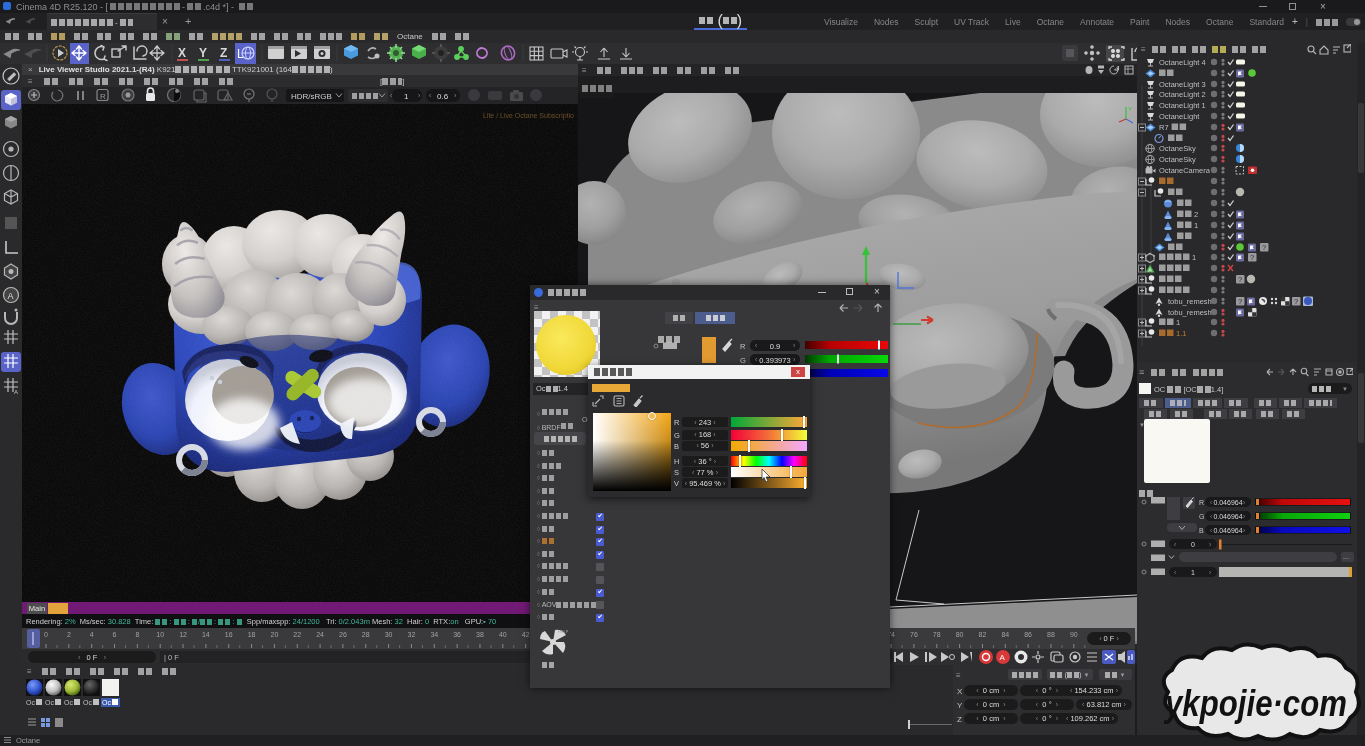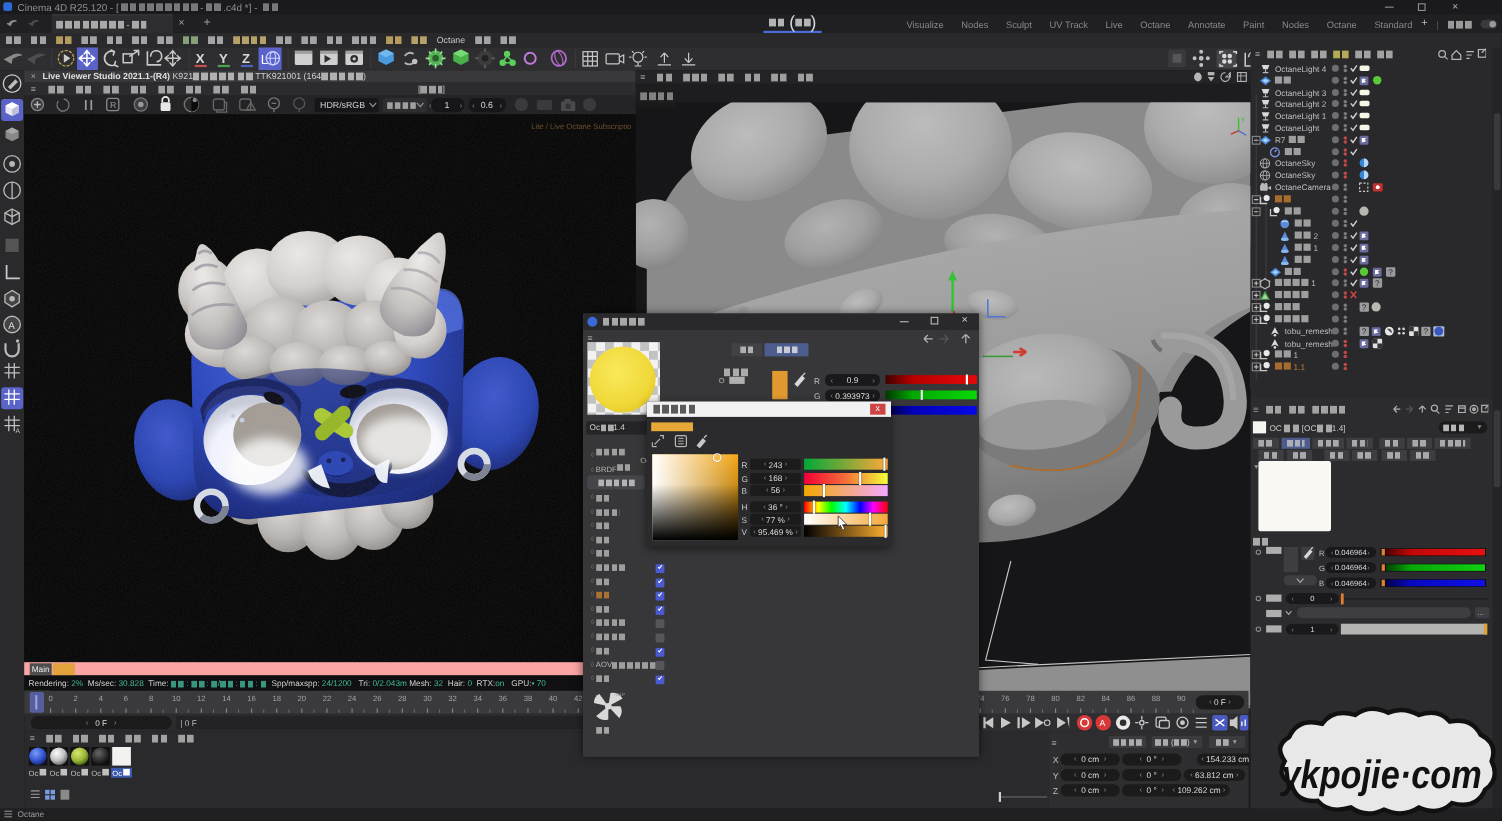--- a/index.html
+++ b/index.html
@@ -451,21 +451,21 @@
 
       <ellipse cx="222" cy="320" rx="36" ry="26" fill="#fff" opacity=".8" filter="blur(5px)"></ellipse>
       <ellipse cx="344" cy="298" rx="38" ry="24" fill="#fff" opacity=".75" filter="blur(5px)"></ellipse>
 
       <g filter="url(#grain)" opacity=".28">
           <rect x="0" y="0" width="556" height="498" fill="#888"></rect>
         </g>
     </svg>
   </div>
 
-  <div class="ab" style="left:0;top:538px;width:556px;height:12px;background:#fca5a5">
+  <div class="ab" style="left:0;top:538px;width:556px;height:12px;background:#701a75">
     <span class="ab" style="left:5px;top:1px;width:20px;height:11px;background:#4d4d4d;color:#e8e8e8;font-size:7.5px;text-align:center;line-height:11px">Main</span>
     <span class="ab" style="left:26px;top:1px;width:20px;height:11px;background:#e2a23c"></span>
   </div>
   <div class="ab" style="left:1px;top:561px;width:22px;height:3px;background:#3fd03f"></div>
 
   <div class="ab row" style="left:0;top:550px;width:556px;height:14px;background:#101012;font-size:7.5px;color:#d0d0d0;padding-left:4px;white-space:nowrap">
     Rendering:&nbsp;<b style="color:#42b89a;font-weight:normal">2%</b>&nbsp;&nbsp;Ms/sec:&nbsp;<b style="color:#42b89a;font-weight:normal">30.828</b>&nbsp;&nbsp;Time:&nbsp;<span style="color:#42b89a"><span class="z6" style="width:12px"></span> : <span class="z6" style="width:12px"></span> : <span class="z6" style="width:6px"></span>/<span class="z6" style="width:12px"></span> : <span class="z6" style="width:12px"></span> : <span class="z6" style="width:6px"></span></span>&nbsp;&nbsp;Spp/maxspp:&nbsp;<b style="color:#42b89a;font-weight:normal">24/1200</b>&nbsp;&nbsp;&nbsp;Tri:&nbsp;<b style="color:#42b89a;font-weight:normal">0/2.043m</b>&nbsp;Mesh:&nbsp;<b style="color:#42b89a;font-weight:normal">32</b>&nbsp;&nbsp;Hair:&nbsp;<b style="color:#42b89a;font-weight:normal">0</b>&nbsp;&nbsp;RTX:<b style="color:#42b89a;font-weight:normal">on</b>&nbsp;&nbsp;&nbsp;GPU:<b style="color:#42b89a;font-weight:normal">▪&nbsp;70</b>
   </div>
 </div>
 
@@ -846,21 +846,21 @@
   <div class="ab f" style="left:55px;top:4px;width:34px;height:11px;background:#3c3c40;border-radius:2px;color:#c8c8c8">
       <span class="z6" style="width:26px"></span>
     </div>
   <div class="ab f" style="left:94px;top:4px;width:46px;height:11px;background:#3c3c40;border-radius:2px;color:#c8c8c8"><span class="z6" style="width:12px"></span>&nbsp;(<span class="z6" style="width:12px"></span>)&nbsp;<span style="color:#999;font-size:6px">▼</span></div>
   <div class="ab f" style="left:146px;top:4px;width:33px;height:11px;background:#3c3c40;border-radius:2px;color:#c8c8c8"><span class="z6" style="width:12px"></span>&nbsp;<span style="color:#999;font-size:6px">▼</span></div>
   <div class="ab" style="left:4px;top:22px;color:#c0c0c0;font-size:8px">X</div>
   <div class="ab" style="left:4px;top:36px;color:#c0c0c0;font-size:8px">Y</div>
   <div class="ab" style="left:4px;top:50px;color:#c0c0c0;font-size:8px">Z</div>
   <div class="f" style="left:11px;top:20px;width:54px;height:11px"><span class="arl">‹</span>&nbsp;&nbsp;0 cm&nbsp;&nbsp;<span class="arr">›</span></div>
   <div class="f" style="left:67px;top:20px;width:54px;height:11px"><span class="arl">‹</span>&nbsp;&nbsp;0 °&nbsp;&nbsp;<span class="arr">›</span></div>
-  <div class="f" style="left:135px;top:20px;width:56px;height:11px"><span class="arl">‹</span>&nbsp;154.233 cm&nbsp;<span class="arr">›</span></div>
+  <div class="f" style="left:113px;top:20px;width:56px;height:11px"><span class="arl">‹</span>&nbsp;154.233 cm&nbsp;<span class="arr">›</span></div>
   <div class="f" style="left:11px;top:34px;width:54px;height:11px"><span class="arl">‹</span>&nbsp;&nbsp;0 cm&nbsp;&nbsp;<span class="arr">›</span></div>
   <div class="f" style="left:67px;top:34px;width:54px;height:11px"><span class="arl">‹</span>&nbsp;&nbsp;0 °&nbsp;&nbsp;<span class="arr">›</span></div>
   <div class="f" style="left:123px;top:34px;width:56px;height:11px"><span class="arl">‹</span>&nbsp;63.812 cm&nbsp;<span class="arr">›</span></div>
   <div class="f" style="left:11px;top:48px;width:54px;height:11px"><span class="arl">‹</span>&nbsp;&nbsp;0 cm&nbsp;&nbsp;<span class="arr">›</span></div>
   <div class="f" style="left:67px;top:48px;width:54px;height:11px"><span class="arl">‹</span>&nbsp;&nbsp;0 °&nbsp;&nbsp;<span class="arr">›</span></div>
   <div class="f" style="left:109px;top:48px;width:56px;height:11px"><span class="arl">‹</span>&nbsp;109.262 cm&nbsp;<span class="arr">›</span></div>
 </div>
 <div class="ab" style="left:908px;top:722px;width:44px;height:5px">
   <div class="ab" style="left:0;top:-2px;width:2px;height:9px;background:#cfcfcf"></div>
   <div class="ab" style="left:2px;top:2px;width:42px;height:1px;background:#6a6a6a"></div>

